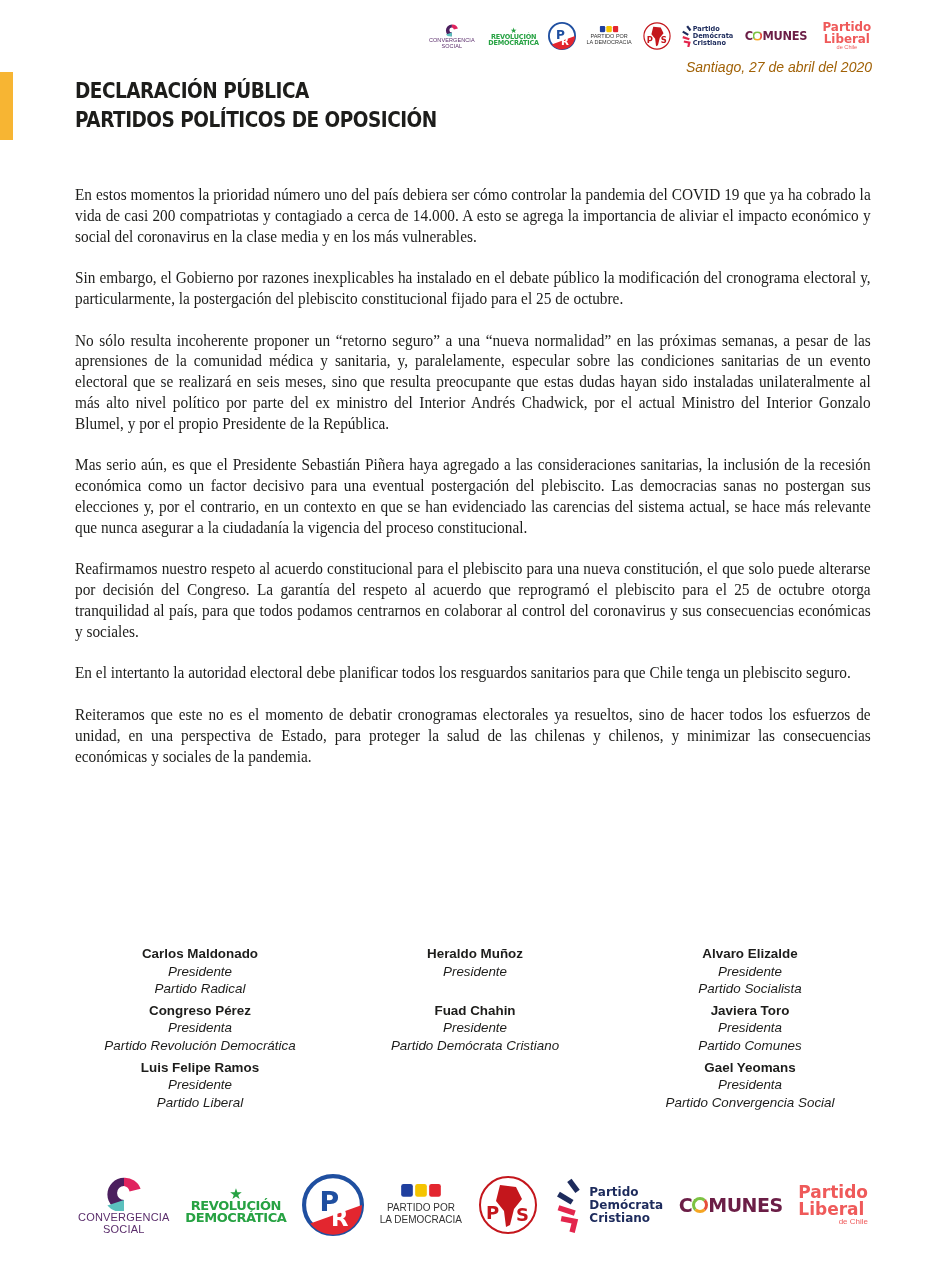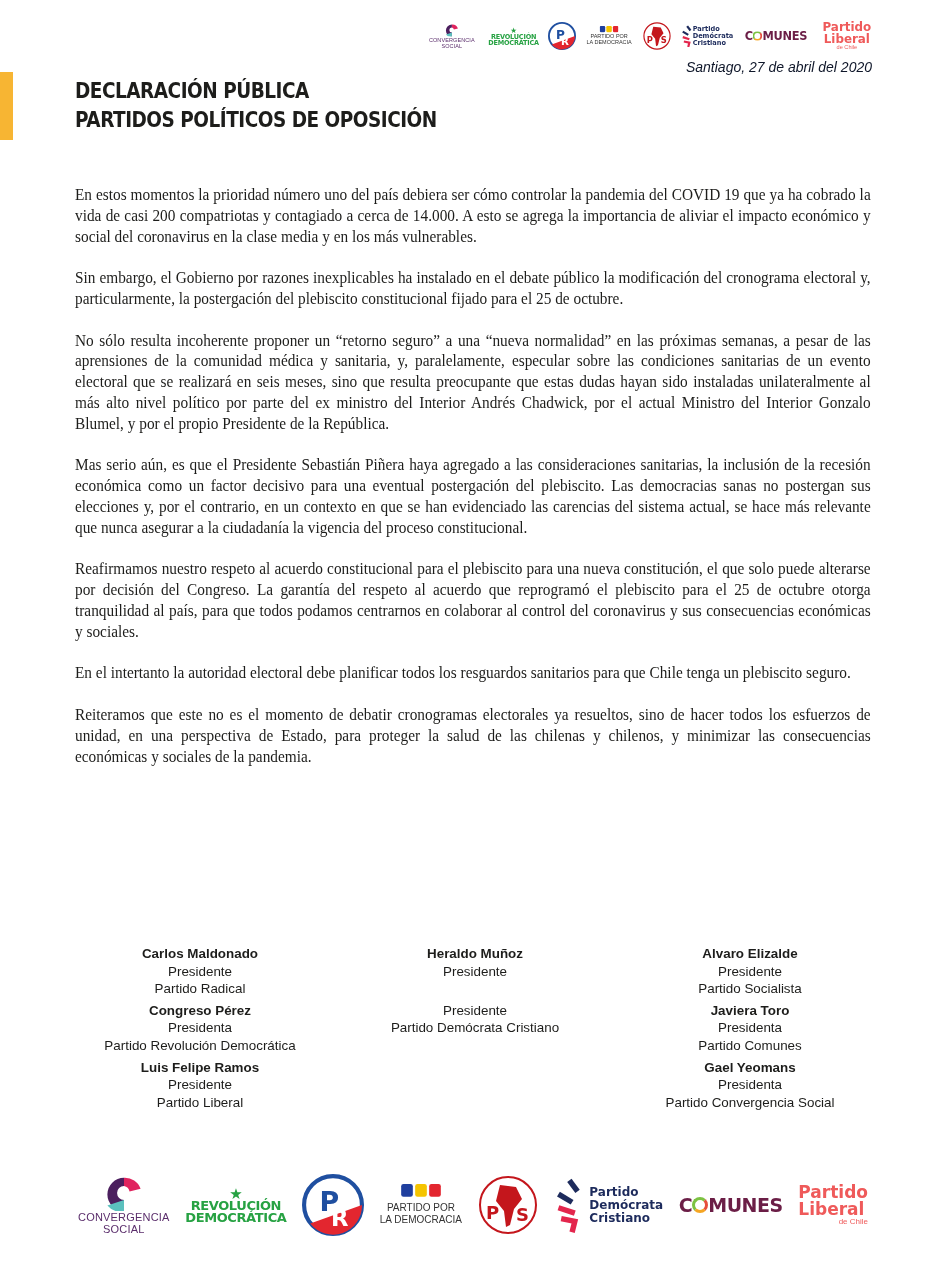--- a/index.html
+++ b/index.html
@@ -5,31 +5,31 @@
   * { box-sizing: border-box; margin: 0; padding: 0; }
   html, body { width: 936px; height: 1280px; background: #ffffff; overflow: hidden; }
   body { position: relative; font-family: "Liberation Sans", sans-serif; color: #1d1d1b; }
 
   .accent-bar { position: absolute; left: 0; top: 72px; width: 13px; height: 68px; background: #f7b533; }
 
   
   .top-logos { position: absolute; top: 18px; right: 60px; display: flex; align-items: center; gap: 8px; height: 36px; }
   .top-logos .logo { transform-origin: center; }
 
-  .date { position: absolute; top: 59px; right: 64px; font-style: italic; font-size: 14px; color: #0f172a; }
+  .date { position: absolute; top: 59px; right: 64px; font-style: italic; font-size: 14px; color: #a16207; }
 
   .title { position: absolute; left: 75px; top: 76px; font-family: "DejaVu Sans", sans-serif; font-weight: bold; font-size: 22px; line-height: 29px; color: #1d1d1b; letter-spacing: -0.6px; transform: scaleX(0.84); transform-origin: left top; }
 
   .body-text { position: absolute; left: 75px; top: 185px; width: 796px; font-size: 16.4px; line-height: 20.8px; color: #1d1d1b; text-align: justify; font-family: Liberation Serif, serif; }
   .body-text p { margin-bottom: 20.8px; transform: scaleX(0.935); transform-origin: left top; width: 851px; }
 
   .signatures { position: absolute; left: 75px; top: 945px; width: 800px; display: grid; grid-template-columns: 250px 300px 250px; row-gap: 4px; }
   .sig { text-align: center; font-size: 13.4px; line-height: 17.6px; color: #1d1d1b; }
   .sig .name { font-weight: bold; }
-  .sig .role, .sig .party { }
+  .sig .role, .sig .party { font-style: italic; }
   .sig.empty { visibility: hidden; }
 
   .bottom-logos { position: absolute; left: 78px; top: 1170px; width: 790px; height: 70px; display: flex; align-items: center; justify-content: space-between; }
 
   
   .logo { display: flex; flex-direction: column; align-items: center; justify-content: center; }
   .cs-text { font-size: 11px; line-height: 12px; color: #5a2d6b; text-align: center; letter-spacing: 0.2px; }
   .rd-text { font-family: "DejaVu Sans", sans-serif; font-weight: bold; font-size: 13px; line-height: 12px; color: #27a243; text-align: center; letter-spacing: -0.4px; }
   .rd-star { color: #27a243; font-size: 15px; line-height: 13px; }
   .ppd-text { font-size: 10px; line-height: 12px; color: #333; text-align: center; }
@@ -139,20 +139,21 @@
     <div class="name">Alvaro Elizalde</div>
     <div class="role">Presidente</div>
     <div class="party">Partido Socialista</div>
   </div>
   <div class="sig">
     <div class="name">Congreso Pérez</div>
     <div class="role">Presidenta</div>
     <div class="party">Partido Revolución Democrática</div>
   </div>
   <div class="sig">
+    <div class="name">Fuad Chahin</div>
     <div class="role">Presidente</div>
     <div class="party">Partido Demócrata Cristiano</div>
   </div>
   <div class="sig">
     <div class="name">Javiera Toro</div>
     <div class="role">Presidenta</div>
     <div class="party">Partido Comunes</div>
   </div>
   <div class="sig">
     <div class="name">Luis Felipe Ramos</div>

